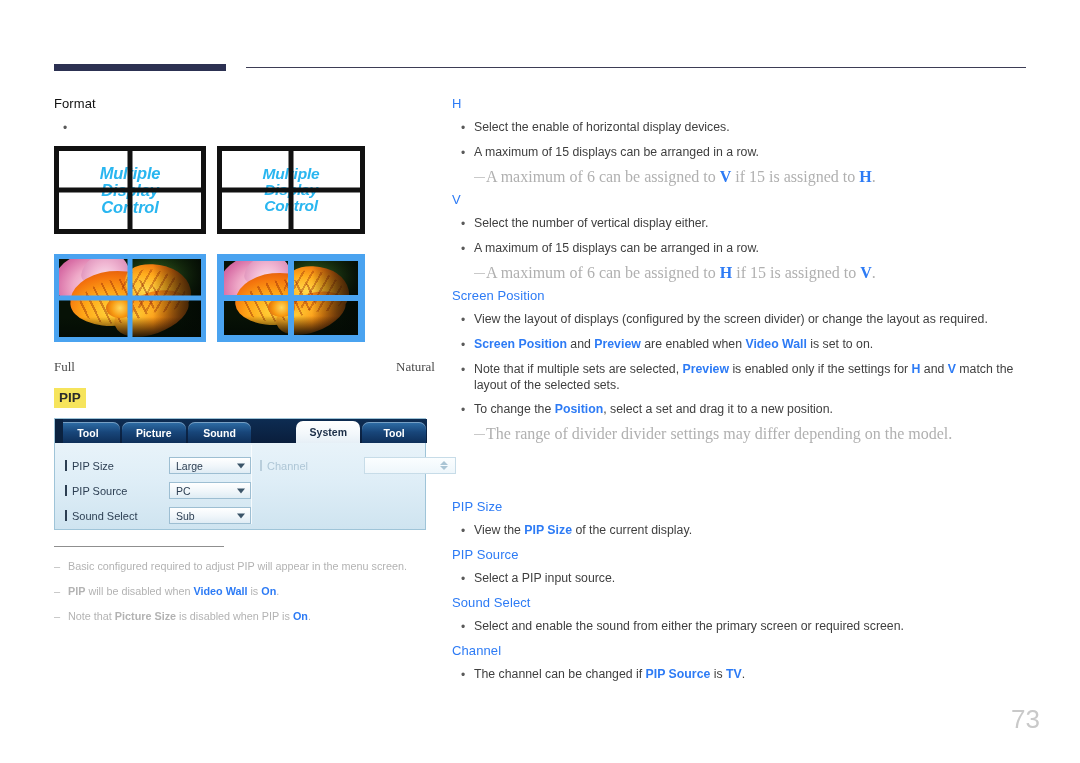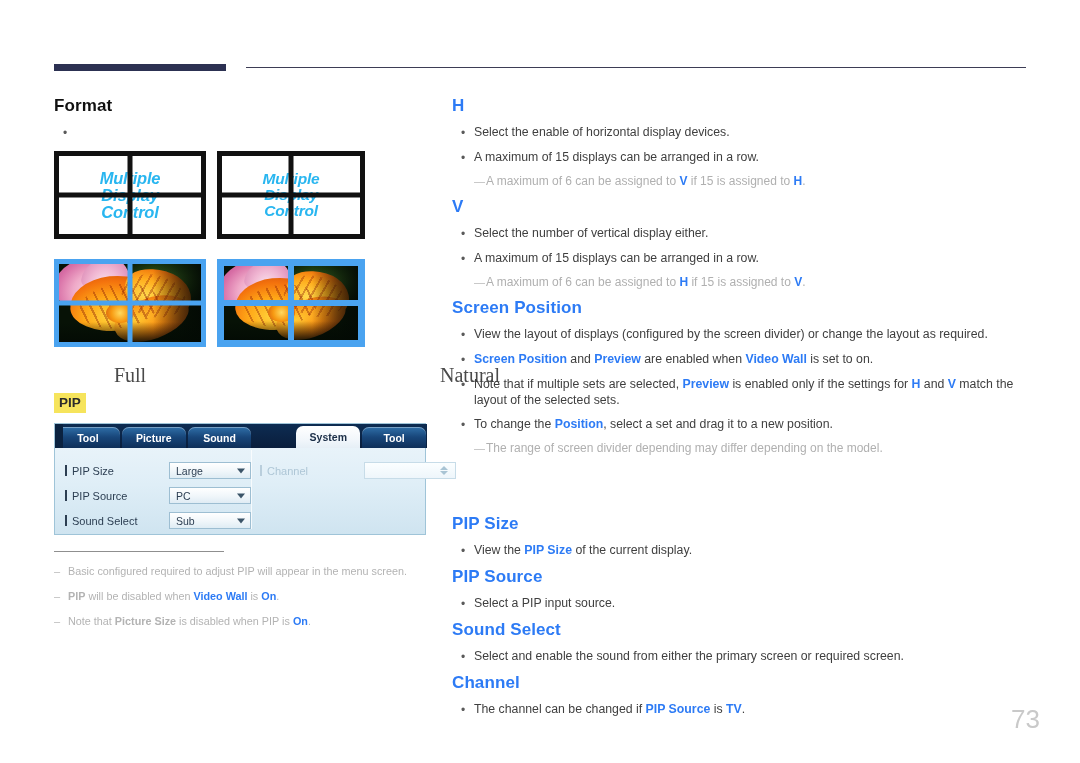--- a/index.html
+++ b/index.html
@@ -12,28 +12,28 @@
 
   
   .rule-thick{position:absolute;left:54px;top:64px;width:172px;height:7px;background:#2c3152;}
   .rule-thin{position:absolute;left:246px;top:67px;width:780px;height:1px;background:#3d3d55;}
 
   
   .col-left{position:absolute;left:54px;top:96px;width:390px;}
   .col-right{position:absolute;left:452px;top:96px;width:580px;}
 
   
-  h2.sec{font-size:17px;font-weight:bold;color:#111111;margin:0 0 8px 0;letter-spacing:.1px;}
+  h2.sec{font-size:13px;font-weight:normal;color:#111111;margin:0 0 8px 0;letter-spacing:.1px;}
   h2.sec.blue{color:#2d7bf5;}
   .bullet-row{display:flex;align-items:flex-start;margin:0 0 8px 0;}
   .bullet-dot{flex:0 0 auto;width:22px;text-align:center;color:#5a5a5a;font-size:12px;line-height:16px;padding-top:1px;}
   .bullet-txt{flex:1 1 auto;font-size:12.3px;line-height:16px;color:#3f3f3f;}
   .note-row{display:flex;align-items:flex-start;margin:0 0 8px 0;padding-left:22px;}
   .note-dash{flex:0 0 auto;width:12px;color:#b9b9b9;font-size:11px;line-height:15px;}
-  .note-txt{flex:1 1 auto;font-size:12px;line-height:15px;color:#b0b0b0;}
+  .note-txt{flex:1 1 auto;font-size:16px;line-height:15px;color:#b0b0b0;font-family:Liberation Serif, serif;}
   b.b{color:#2d7bf5;font-weight:bold;}
   .note-txt b.b{color:#2d7bf5;font-weight:bold;}
 
   
   .marker{display:inline-block;background:#f6e45c;color:#2b2b2b;font-weight:bold;
           font-size:13.5px;padding:2px 5px 3px 5px;}
 
   
   .tiles{position:relative;margin-top:10px;height:230px;}
   .tile-wrap{position:absolute;}
@@ -89,21 +89,21 @@
     border-radius:50%;transform:rotate(-8deg);}
   .fl-stripe2{position:absolute;left:44%;top:14%;width:46%;height:54%;
     background:repeating-linear-gradient(108deg, rgba(150,40,6,.38) 0 2px, rgba(255,190,40,0) 2px 8px);
     border-radius:50%;transform:rotate(12deg);}
   .fl-dark{position:absolute;right:0;top:0;width:34%;height:100%;
     background:linear-gradient(90deg, rgba(5,15,6,0) 0%, rgba(4,12,5,.55) 55%, rgba(3,9,4,.88) 100%);}
   .fl-dark2{position:absolute;left:0;bottom:0;width:100%;height:26%;
     background:linear-gradient(0deg, rgba(3,10,4,.85) 0%, rgba(4,12,5,0) 100%);}
 
   .caption{position:absolute;top:213px;font-family:"Liberation Serif", serif;
-           font-size:20px;color:#4a4a4a;text-align:center;width:152px;}
+           font-size:13px;color:#4a4a4a;width:152px;}
   .cap-a{left:0px;}
   .cap-b{left:179px;width:148px;}
 
   
   .osd{position:relative;width:372px;height:112px;margin-top:10px;
        background:linear-gradient(180deg,#eef6fb 0%,#dfeef7 55%,#cfe4f0 100%);
        border:1px solid #9fc4d8;box-sizing:border-box;}
   .osd-tabs{position:absolute;left:0;top:0;width:372px;height:24px;
             background:linear-gradient(180deg,#0d2c52 0%,#0a1e3c 100%);display:flex;align-items:flex-end;}
   .osd-tabs:before{content:"";position:absolute;left:0;top:0;width:8px;height:24px;background:#0b2240;}
@@ -347,21 +347,21 @@
     <div class="bullet-row">
       <span class="bullet-dot">•</span>
       <span class="bullet-txt"><span>Note that if multiple sets are selected, </span><b class="b">Preview</b><span> is enabled only if the settings for </span><b class="b">H</b><span> and </span><b class="b">V</b><span> match the layout of the selected sets.</span></span>
     </div>
     <div class="bullet-row">
       <span class="bullet-dot">•</span>
       <span class="bullet-txt"><span>To change the </span><b class="b">Position</b><span>, select a set and drag it to a new position.</span></span>
     </div>
     <div class="note-row">
       <span class="note-dash">—</span>
-      <span class="note-txt">The range of screen divider depending may differ depending on the model.</span>
+      <span class="note-txt">The range of divider divider settings may differ depending on the model.</span>
     </div>
 
     <div class="gap-lg"></div>
     <div class="gap-lg"></div>
     <div class="gap-sm"></div>
 
     <h2 class="sec blue">PIP Size</h2>
     <div class="bullet-row">
       <span class="bullet-dot">•</span>
       <span class="bullet-txt"><span>View the </span><b class="b">PIP Size</b><span> of the current display.</span></span>

